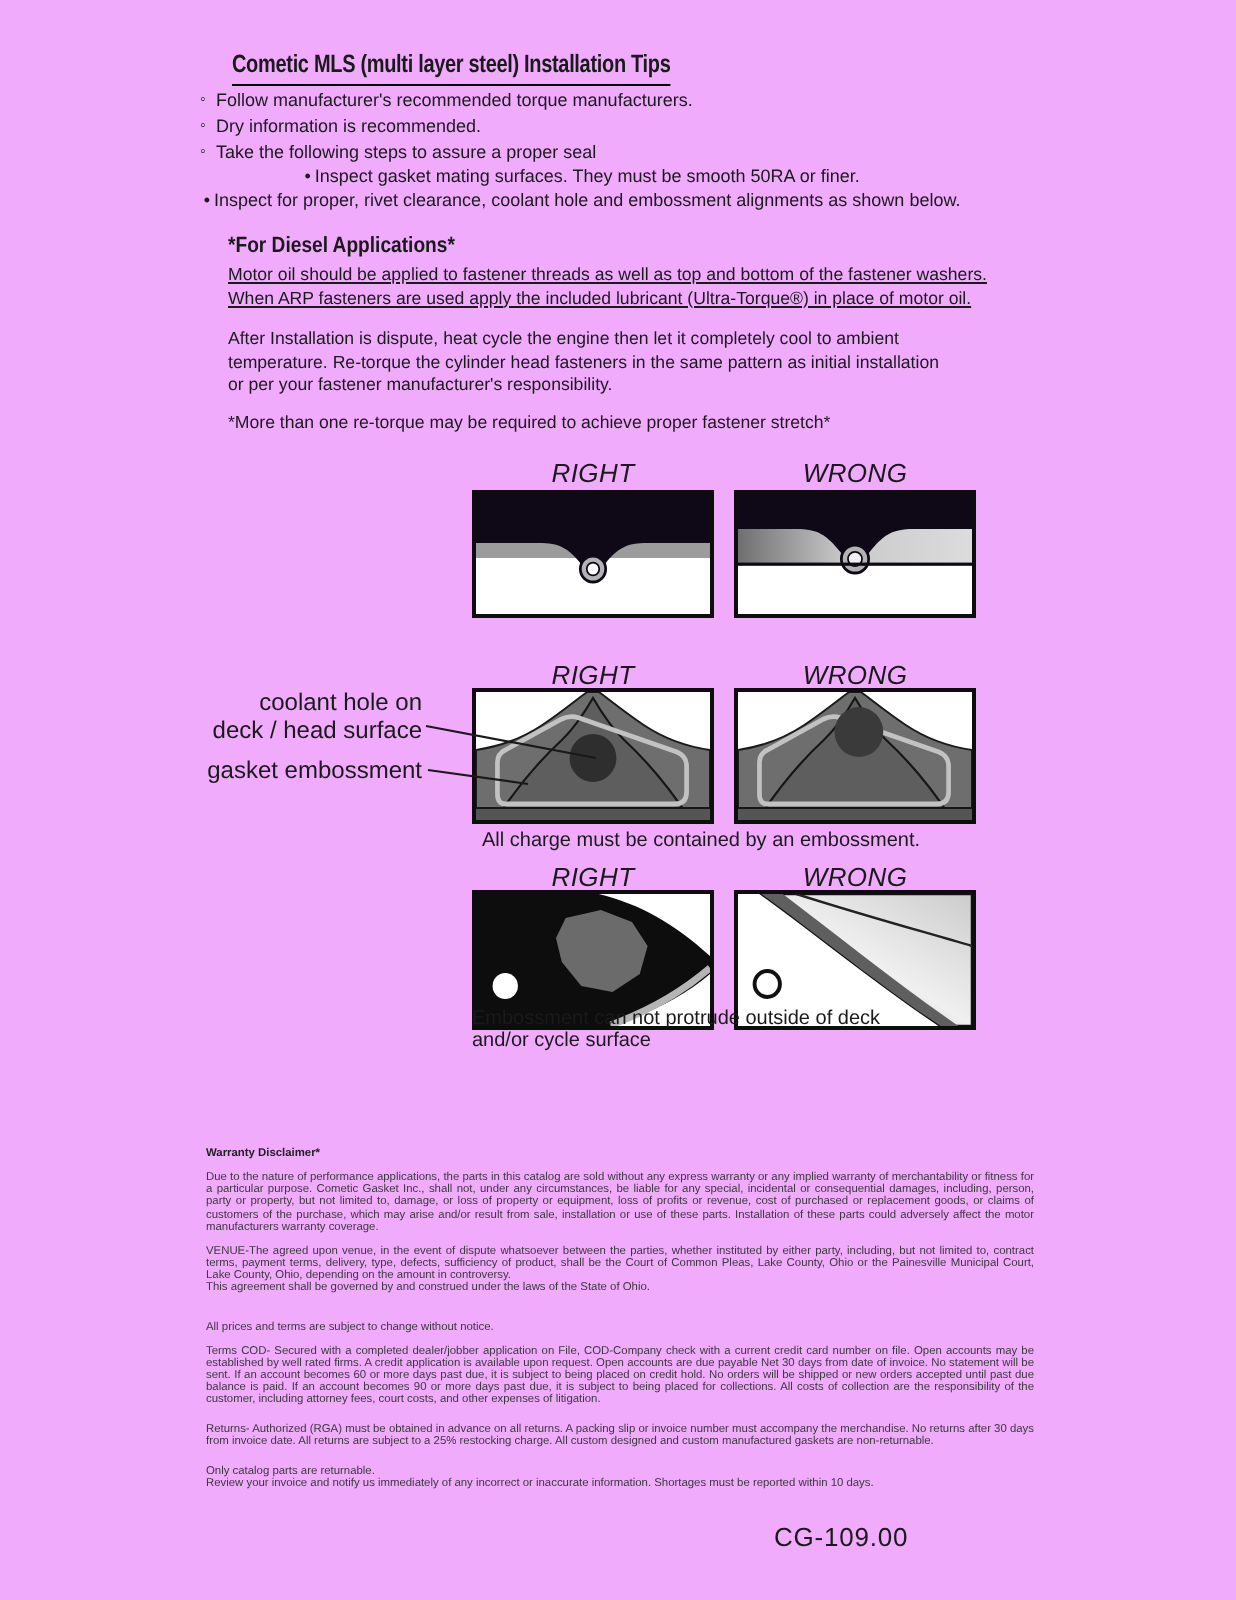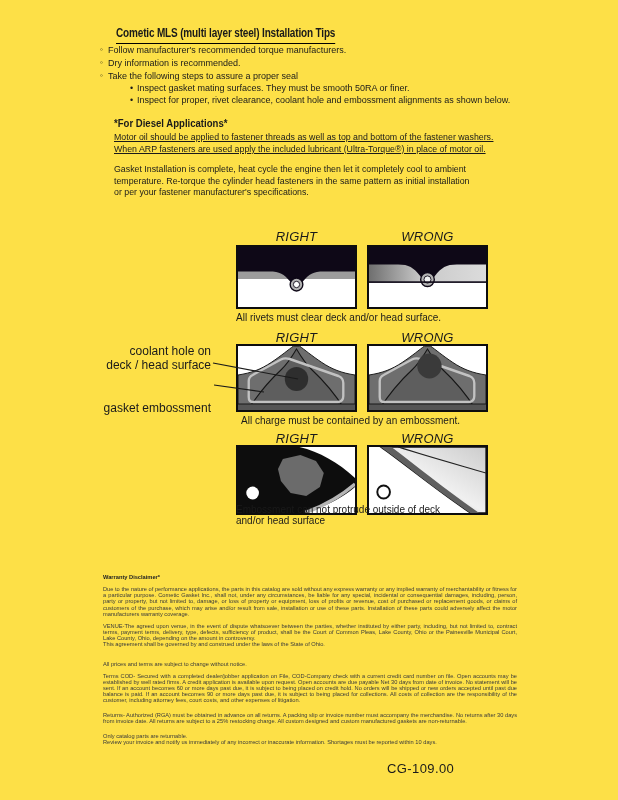--- a/index.html
+++ b/index.html
@@ -1,30 +1,30 @@
 <!DOCTYPE html>
 <html><head>
 <meta charset="utf-8">
 <style>
   html,body{margin:0;padding:0;background:#fff;}
-  #page{position:relative;width:618px;height:800px;background:#fde047;overflow:hidden;
+  #page{position:relative;width:618px;height:800px;background:#f0abfc;overflow:hidden;
         font-family:"Liberation Sans","DejaVu Sans",sans-serif;color:#1a1a1a;}
   .abs{position:absolute;}
 
   
   .doc-title{font-size:12.5px;font-weight:bold;letter-spacing:-0.2px;
              border-bottom:1.6px solid #000;padding-bottom:2.5px;display:inline-block;
              transform:scaleX(0.80);transform-origin:left center;white-space:nowrap;}
   .diesel-head{font-size:11px;font-weight:bold;transform:scaleX(0.87);transform-origin:left center;white-space:nowrap;}
 
   
   .bullets{font-size:9px;line-height:11.9px;}
   .bullets .row{white-space:nowrap;}
   .m1{display:inline-block;width:8px;font-size:8px;vertical-align:1px;}
-  .sub{margin-left:30px;}
+  .sub{text-align:center;}
   .m2{display:inline-block;width:7px;}
   .bodyline{font-size:8.8px;line-height:11.6px;white-space:nowrap;}
 
   
   .rw-label{font-size:13px;letter-spacing:0.2px;text-align:center;width:121px;font-style:italic;}
   .caption{font-size:10px;white-space:nowrap;}
   .callout{font-size:12px;width:151px;text-align:right;white-space:nowrap;}
 
   .dbox{width:121px;box-sizing:border-box;border:2px solid #0d0d0d;background:#fff;}
   .dbox svg{display:block;width:100%;height:100%;}
@@ -59,25 +59,26 @@
   </div>
 
   <div class="abs diesel-head" style="left:114px;top:117px;">*For Diesel Applications*</div>
 
   <div class="abs" style="left:114px;top:132px;text-decoration:underline;">
     <div class="bodyline">Motor oil should be applied to fastener threads as well as top and bottom of the fastener washers.</div>
     <div class="bodyline">When ARP fasteners are used apply the included lubricant (Ultra-Torque®) in place of motor oil.</div>
   </div>
 
   <div class="abs" style="left:114px;top:164px;">
-    <div class="bodyline">Gasket Installation is complete, heat cycle the engine then let it completely cool to ambient</div>
+    <div class="bodyline">After Installation is dispute, heat cycle the engine then let it completely cool to ambient</div>
     <div class="bodyline">temperature. Re-torque the cylinder head fasteners in the same pattern as initial installation</div>
-    <div class="bodyline">or per your fastener manufacturer's specifications.</div>
-  </div>
-
+    <div class="bodyline">or per your fastener manufacturer's responsibility.</div>
+  </div>
+
+  <div class="abs bodyline" style="left:114px;top:206px;">*More than one re-torque may be required to achieve proper fastener stretch*</div>
 
   <div class="abs rw-label" style="left:236px;top:229px;">RIGHT</div>
   <div class="abs rw-label" style="left:367px;top:229px;">WRONG</div>
 
   <div class="abs dbox" style="left:236px;top:245px;height:64px;">
     <svg viewBox="0 0 120 60" preserveAspectRatio="none">
       <rect width="120" height="60" fill="#ffffff"></rect>
       <rect x="0" y="24" width="120" height="8" fill="#9c9c9c"></rect>
       <path d="M0,0 H120 V24.5 H88 C77,24.5 73,27 66.5,34.5 C62.5,39.5 60,43.5 60,43.5 C60,43.5 57.5,39.5 53.5,34.5 C47,27 43,24.5 32,24.5 H0 Z" fill="#0e0817"></path>
       <circle cx="60" cy="37.5" r="6.5" fill="#b3b3b3" stroke="#0e0817" stroke-width="1.4"></circle>
@@ -96,30 +97,29 @@
       </defs>
       <rect width="120" height="60" fill="#ffffff"></rect>
       <rect x="0" y="17" width="120" height="18.5" fill="url(#gradShoulder)"></rect>
       <path d="M0,0 H120 V17.5 H90 C79,17.5 74.5,20.5 67.5,29 C63,34.5 60,39.5 60,39.5 C60,39.5 57,34.5 52.5,29 C45.5,20.5 41,17.5 30,17.5 H0 Z" fill="#0e0817"></path>
       <circle cx="60" cy="32.5" r="7" fill="#b3b3b3" stroke="#0e0817" stroke-width="1.4"></circle>
       <circle cx="60" cy="32.5" r="3.6" fill="#f0f0f0" stroke="#0e0817" stroke-width="0.9"></circle>
       <rect x="0" y="34.3" width="120" height="1.6" fill="#0e0817"></rect>
     </svg>
   </div>
 
-  <div class="abs caption" style="left:236px;top:312px;">All rivets must clear deck and/or head surface.</div>
 
   <div class="abs rw-label" style="left:236px;top:330px;">RIGHT</div>
   <div class="abs rw-label" style="left:367px;top:330px;">WRONG</div>
 
   <div class="abs callout" style="left:60px;top:344px;">
     <div>coolant hole on</div>
     <div>deck / head surface</div>
   </div>
-  <div class="abs callout" style="left:60px;top:378px;margin-top:23px;">gasket embossment</div>
+  <div class="abs callout" style="left:60px;top:378px;">gasket embossment</div>
 
   <div class="abs dbox" style="left:236px;top:344px;height:68px;">
     <svg viewBox="0 0 120 64" preserveAspectRatio="none">
       <rect width="120" height="64" fill="#ffffff"></rect>
       <path d="M0,64 V29 C14,27 24,23 34,16.5 C44,10 52,3.5 57,0 H63 C68,3.5 76,10 86,16.5 C96,23 106,27 120,29 V64 Z" fill="#6e6e6e" stroke="#1a1a1a" stroke-width="1"></path>
       <path d="M10,64 C22,46 34,33 44,24 C51,17.5 57,8 60,3 C63,8 69,17.5 76,24 C86,33 98,46 110,64 Z" fill="#5e5e5e" stroke="#161616" stroke-width="1.1"></path>
       <path d="M15,56 Q11,56 11,51 L11,35 Q11,31 15,29 L44,13.5 Q48,11.5 53,13 L103,30 Q108,32 108,37 L108,50 Q108,56 102,56 Z" fill="none" stroke="#c2c2c2" stroke-width="2.4"></path>
       <circle cx="60" cy="33" r="12" fill="#2e2e2e"></circle>
       <rect x="0" y="58" width="120" height="6" fill="#555555"></rect>
       <line x1="0" y1="58" x2="120" y2="58" stroke="#161616" stroke-width="1"></line>
@@ -171,21 +171,21 @@
       <rect width="120" height="66" fill="#ffffff"></rect>
       <path d="M12,0 H120 V66 H104 C70,44 38,18 12,0 Z" fill="url(#gradBand)" stroke="#111111" stroke-width="1.3"></path>
       <path d="M12,0 C38,18 70,44 104,66 L113,66 C82,45 50,20 23,0 Z" fill="#5f5f5f"></path>
       <path d="M30,0 C62,10 92,18 120,26" stroke="#222222" stroke-width="1.2" fill="none"></path>
       <circle cx="15" cy="45" r="6.5" fill="#ffffff" stroke="#111111" stroke-width="2"></circle>
     </svg>
   </div>
 
   <div class="abs" style="left:236px;top:504px;">
     <div class="caption">Embossment can not protrude outside of deck</div>
-    <div class="caption">and/or head surface</div>
+    <div class="caption">and/or cycle surface</div>
   </div>
 
   <div class="abs legal" style="left:103px;top:574px;">
     <div class="head">Warranty Disclaimer*</div>
     <p>Due to the nature of performance applications, the parts in this catalog are sold without any express warranty or any implied warranty of merchantability or fitness for a particular purpose.  Cometic Gasket Inc., shall not, under any circumstances, be liable for any special, incidental or consequential damages, including, person, party or property, but not limited to, damage, or loss of property or equipment, loss of profits or revenue, cost of purchased or replacement goods, or claims of customers of the purchase, which may arise and/or result from sale, installation or use of these parts.  Installation of these parts could adversely affect the motor manufacturers warranty coverage.</p>
     <p class="mb13">
       <span class="ln">VENUE-The agreed upon venue, in the event of dispute whatsoever between the parties, whether instituted by either party, including, but not limited to, contract terms, payment terms, delivery, type, defects, sufficiency of product, shall be the Court of Common Pleas, Lake County, Ohio or the Painesville Municipal Court, Lake County, Ohio, depending on the amount in controversy.</span>
       <span class="ln">This agreement shall be governed by and construed under the laws of the State of Ohio.</span>
     </p>
     <p class="nj">All prices and terms are subject to change without notice.</p>

